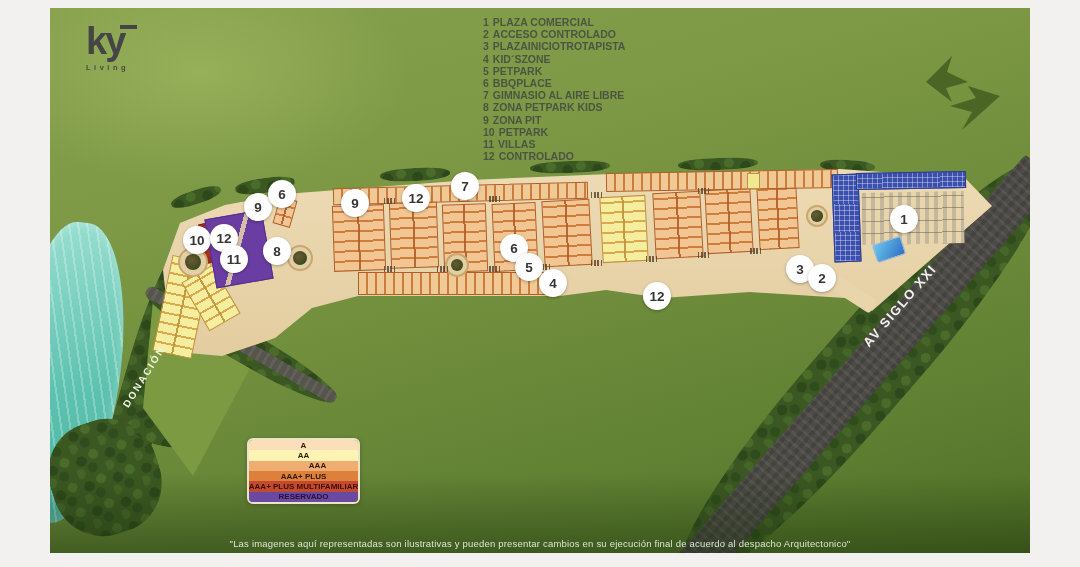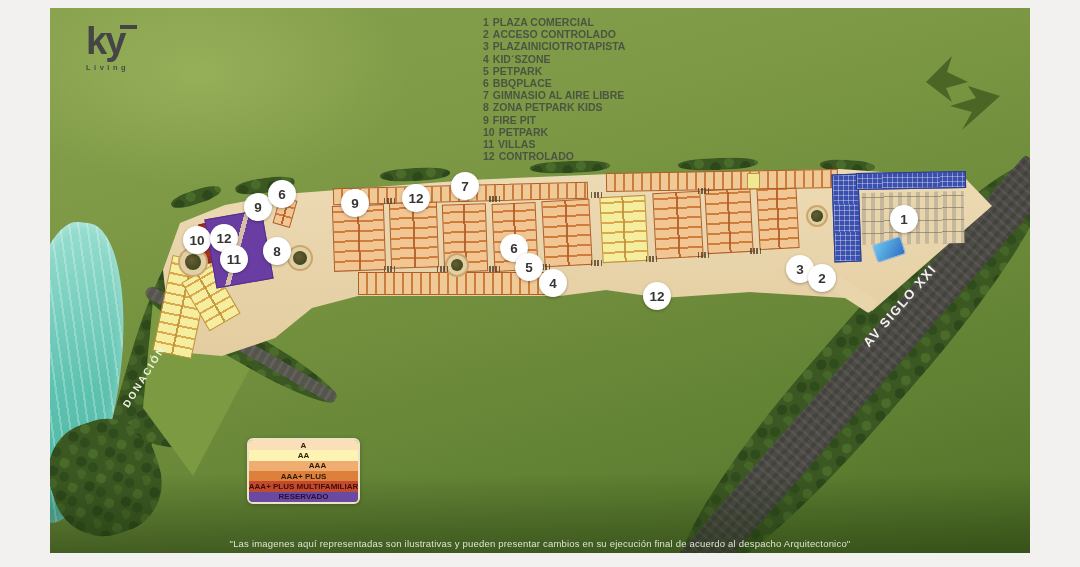--- a/index.html
+++ b/index.html
@@ -231,21 +231,21 @@
     <div class="abs amenities">
 
     <div class="amenity"><span class="num">1</span><span>PLAZA COMERCIAL</span></div>
         <div class="amenity"><span class="num">2</span><span>ACCESO CONTROLADO</span></div>
         <div class="amenity"><span class="num">3</span><span>PLAZAINICIOTROTAPISTA</span></div>
         <div class="amenity"><span class="num">4</span><span>KID´SZONE</span></div>
         <div class="amenity"><span class="num">5</span><span>PETPARK</span></div>
         <div class="amenity"><span class="num">6</span><span>BBQPLACE</span></div>
         <div class="amenity"><span class="num">7</span><span>GIMNASIO AL AIRE LIBRE</span></div>
         <div class="amenity"><span class="num">8</span><span>ZONA PETPARK KIDS</span></div>
-        <div class="amenity"><span class="num">9</span><span>FIRE PIT</span></div>
+        <div class="amenity"><span class="num">9</span><span>ZONA PIT</span></div>
         <div class="amenity"><span class="num">10</span><span>PETPARK</span></div>
         <div class="amenity"><span class="num">11</span><span>VILLAS</span></div>
         <div class="amenity"><span class="num">12</span><span>CONTROLADO</span></div>
       </div>
 
     <div class="abs arrows">
       <svg width="100" height="90" viewBox="0 0 100 90">
         <path d="M14 34 L40 8 L35 24 L56 34 L34 40 L40 54 Z" fill="#4a6524"></path>
         <path d="M88 48 L56 38 L64 50 L38 58 L60 64 L50 82 Z" fill="#4a6524"></path>
       </svg>

